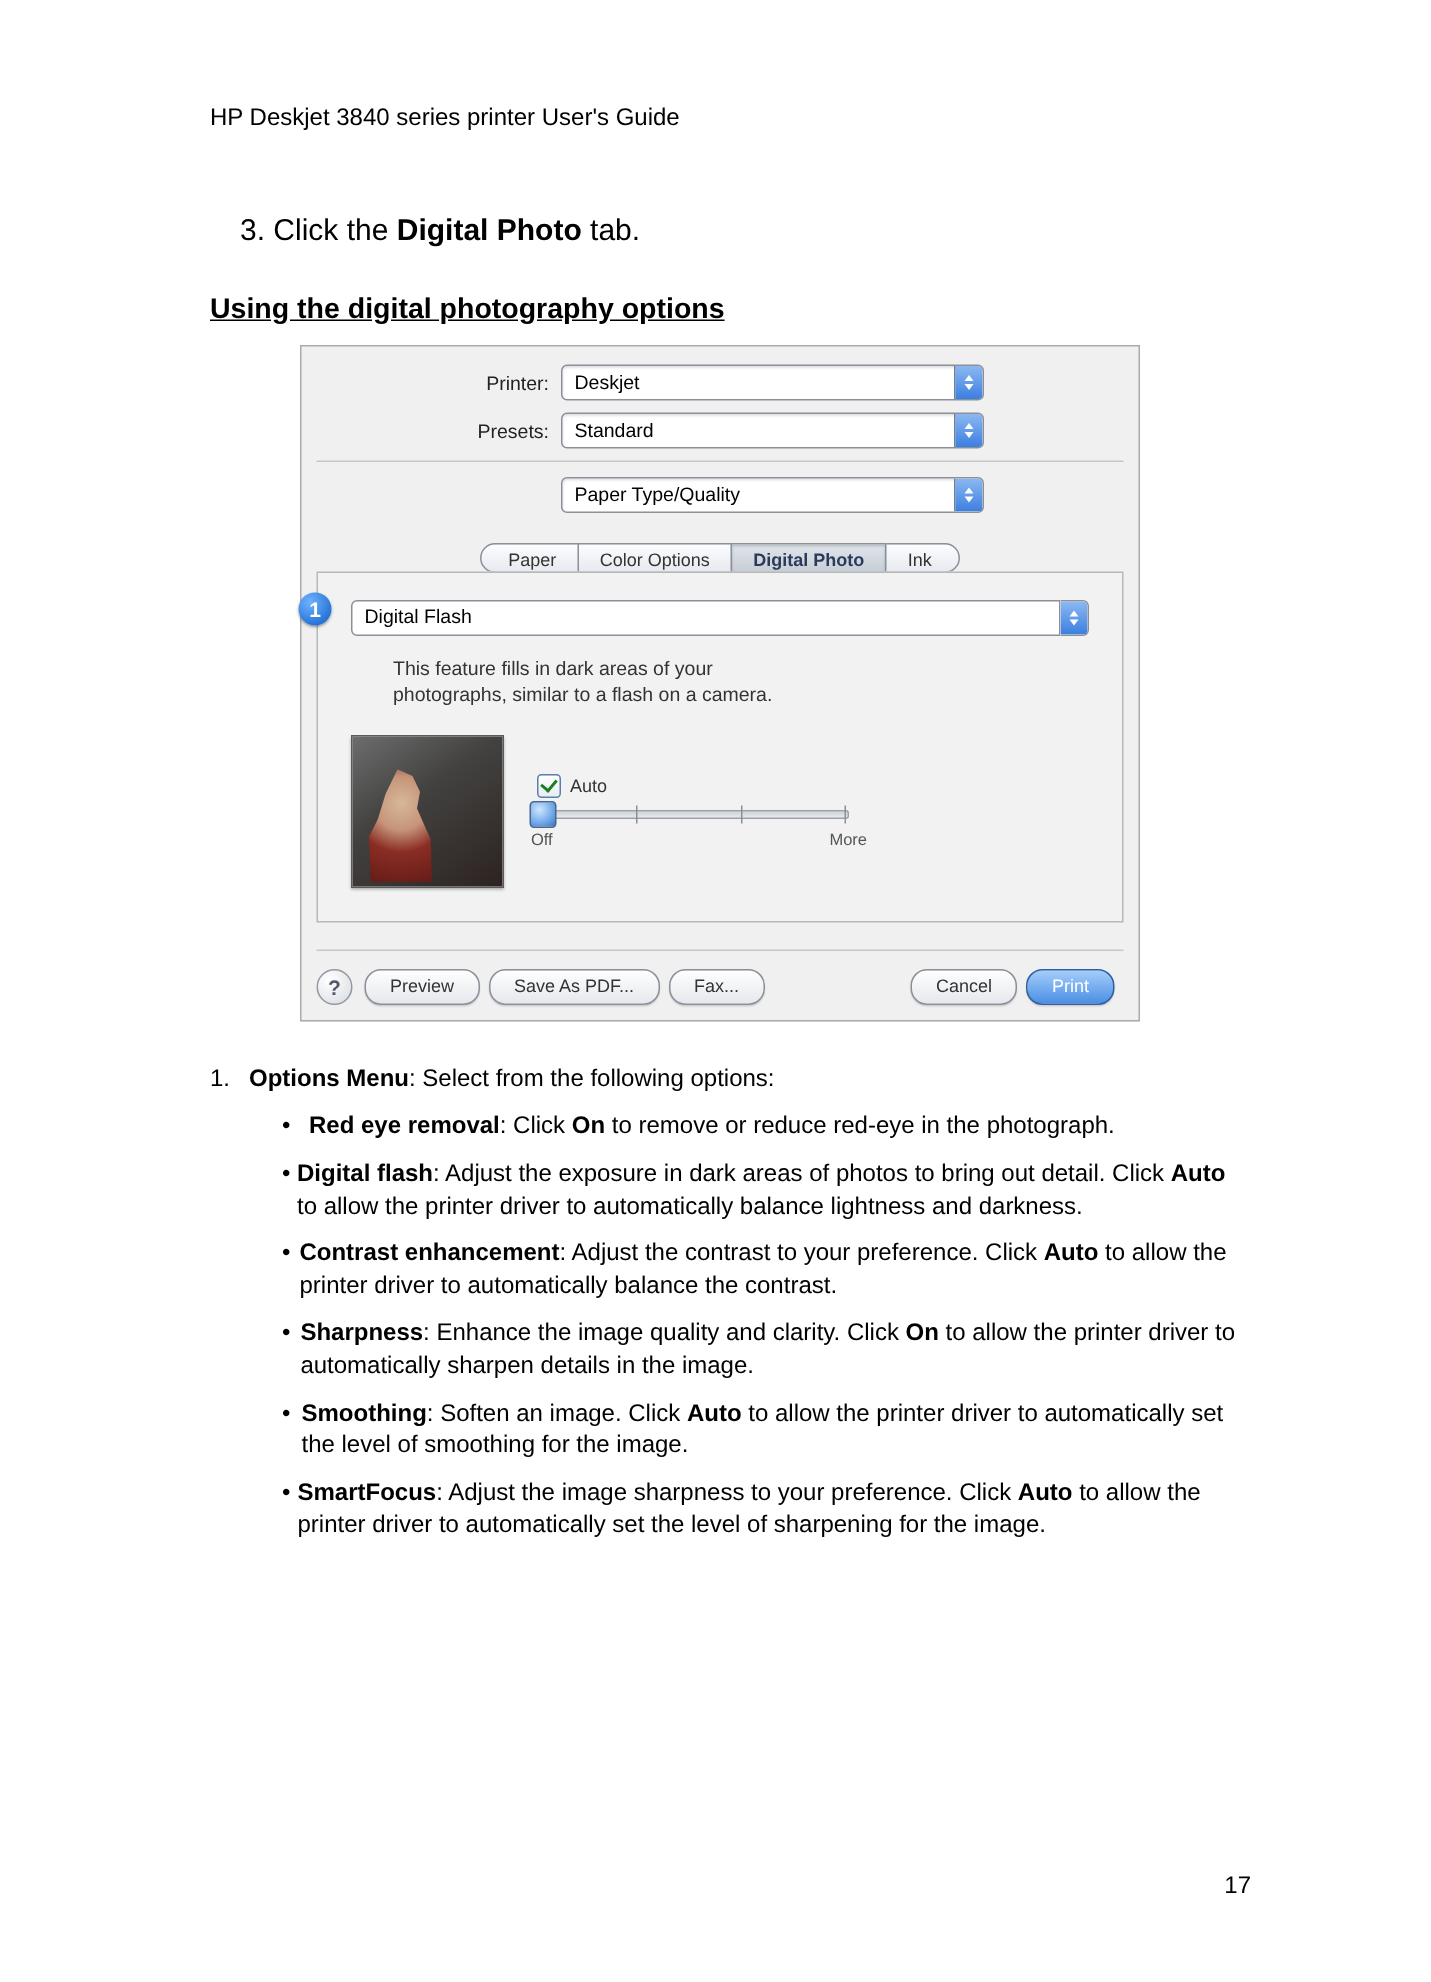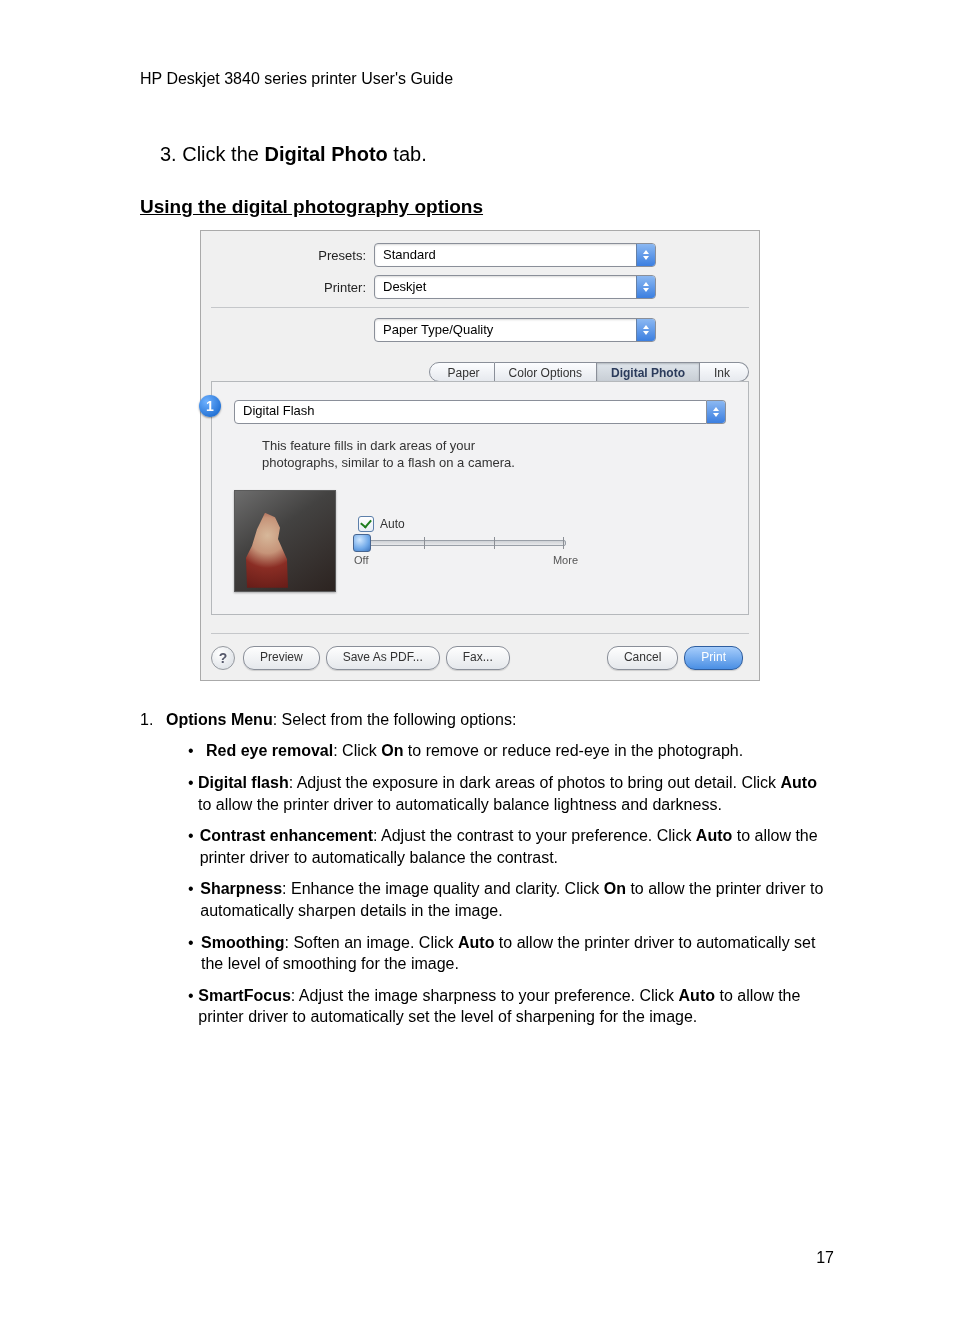--- a/index.html
+++ b/index.html
@@ -92,21 +92,21 @@
   .sel-wide { width: 280px; }
   .sel-mid  { width: 280px; }
 
   .dlg-sep {
     border-top: 1px solid #c5c7ca;
     margin: 6px 0 10px 0;
   }
 
   .tabs-row {
     display: flex;
-    justify-content: flex-end;
+    justify-content: center;
     gap: 0;
     margin-bottom: 0;
   }
   .tab {
     border: 1px solid #8a8f99;
     background: linear-gradient(#fcfdff, #e6e9ee);
     font-size: 12px;
     font-family: "Lucida Grande", Arial, sans-serif;
     padding: 3px 14px;
     color: #333;
@@ -318,34 +318,34 @@
 
   <div class="step-line">
     <span>3.  Click the </span><b>Digital Photo</b><span> tab.</span>
   </div>
 
   <div class="section-title">Using the digital photography options</div>
 
   <div class="dialog-wrap">
 
     <div class="dlg-row">
-      <div class="dlg-label">Presets:</div>
+      <div class="dlg-label">Printer:</div>
       <div class="aqua-select sel-wide">
-        <div class="sel-text">Standard</div>
+        <div class="sel-text">Deskjet</div>
         <div class="sel-btn">
             <span class="tri-up"></span>
             <span class="tri-down"></span>
           </div>
       </div>
     </div>
 
     <div class="dlg-row">
-      <div class="dlg-label">Printer:</div>
+      <div class="dlg-label">Presets:</div>
       <div class="aqua-select sel-wide">
-        <div class="sel-text">Deskjet</div>
+        <div class="sel-text">Standard</div>
         <div class="sel-btn">
             <span class="tri-up"></span>
             <span class="tri-down"></span>
           </div>
       </div>
     </div>
 
     <div class="dlg-sep"></div>
 
     <div class="dlg-row">

